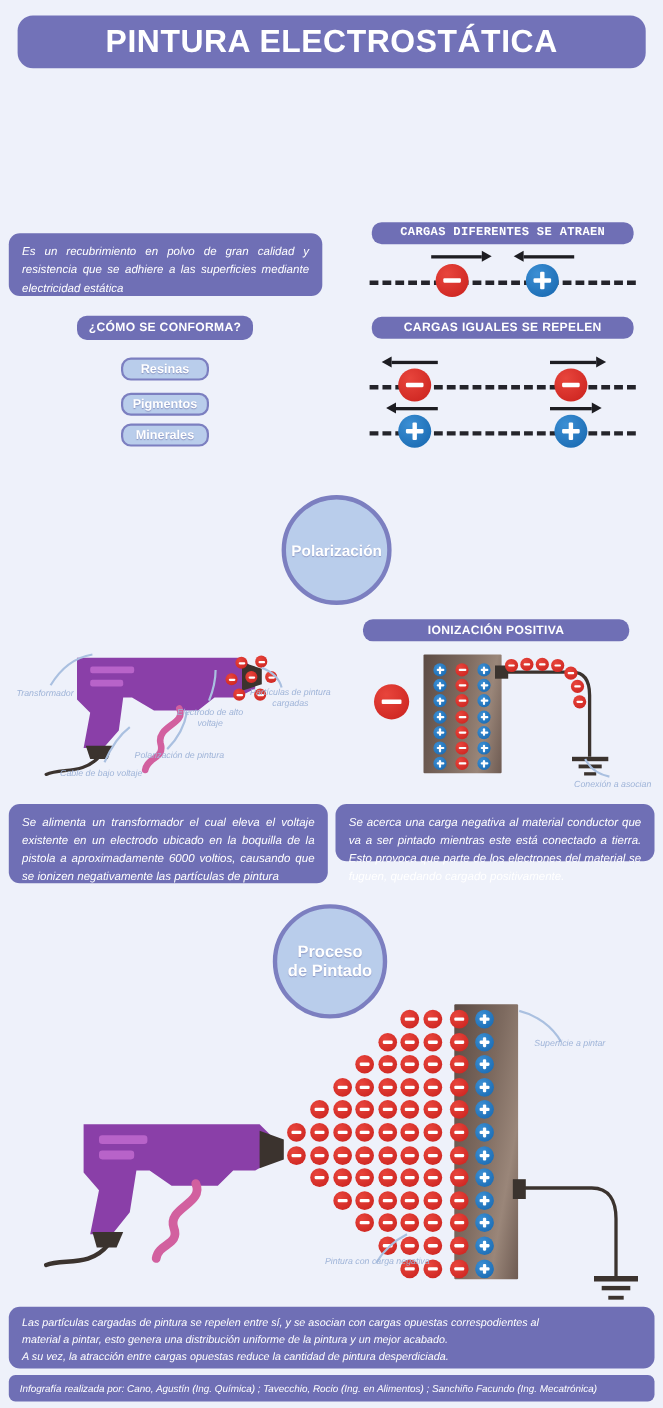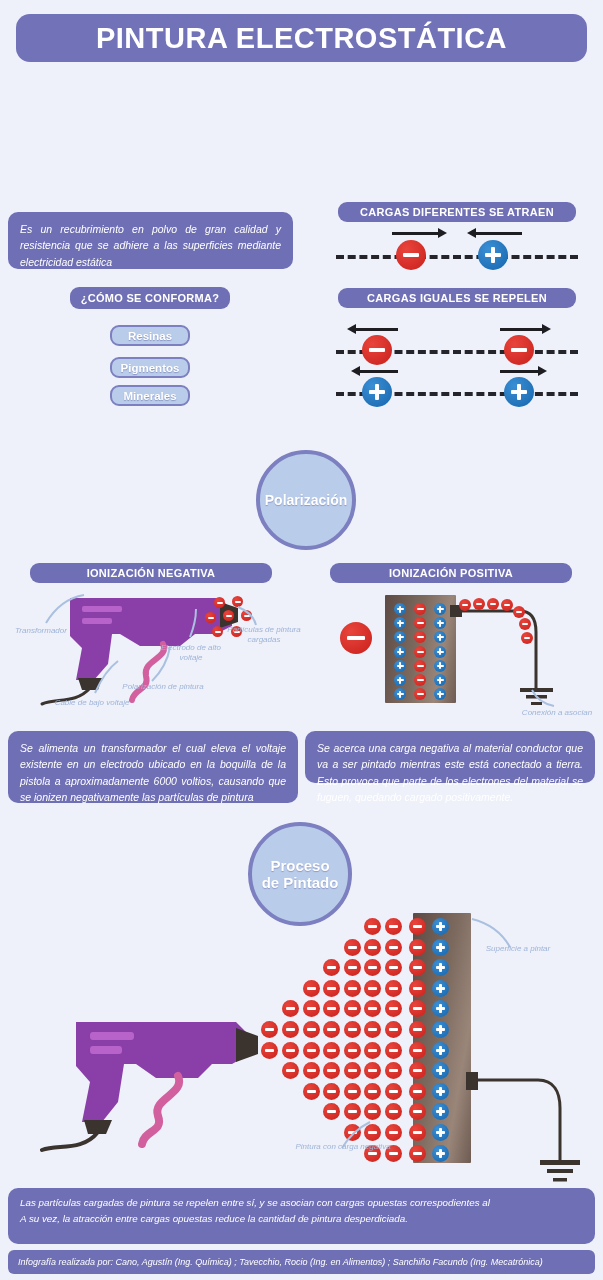--- a/index.html
+++ b/index.html
@@ -55,21 +55,21 @@
     position:absolute;height:21px;width:80px;
     background:#b9cdeb;border:2px solid #7c7fc0;border-radius:9px;
     display:flex;align-items:center;justify-content:center;
     color:#ffffff;font-size:11.5px;font-weight:bold;
     text-shadow:0 1px 1px rgba(90,90,150,.5);box-sizing:border-box;
   }
   #pill-0{left:110px;top:325px;}
   #pill-1{left:110px;top:357px;}
   #pill-2{left:110px;top:385px;}
 
-  #hdr-atraen{left:338px;top:202px;width:238px;height:20px;}
+  #hdr-atraen{left:338px;top:202px;width:238px;height:20px;font-family:Liberation Mono, monospace;}
   #hdr-repelen{left:338px;top:288px;width:238px;height:20px;}
   #hdr-ion-neg{left:30px;top:563px;width:242px;height:20px;}
   #hdr-ion-pos{left:330px;top:563px;width:242px;height:20px;}
 
   #box-exp-neg{left:8px;top:731px;width:290px;height:72px;}
   #box-exp-pos{left:305px;top:731px;width:290px;height:52px;}
   #box-final{left:8px;top:1188px;width:587px;height:56px;}
   #box-credits{left:8px;top:1250px;width:587px;height:24px;border-radius:6px;
     display:flex;align-items:center;padding:0 10px;font-style:italic;
     font-size:9px;box-sizing:border-box;}
@@ -171,21 +171,20 @@
   </div>
   <div class="chg pos" style="left:362px;top:377px;width:30px;height:30px;">
     <span class="bar" style="width:16px;height:4.5px;"></span>
     <span class="vbar" style="width:4.5px;height:16px;"></span>
   </div>
   <div class="chg pos" style="left:504px;top:377px;width:30px;height:30px;">
     <span class="bar" style="width:16px;height:4.5px;"></span>
     <span class="vbar" style="width:4.5px;height:16px;"></span>
   </div>
 
-  <div class="pbox hdr" id="hdr-ion-neg">IONIZACIÓN NEGATIVA</div>
 
   <svg class="gun" style="left:20px;top:588px;" width="270" height="125" viewBox="0 0 270 125">
     <path d="M50,10 L200,10 L212,22 L212,38 L196,46 L175,46 L160,58 L120,58 L100,46 L92,46
              L88,76 L74,92 L56,92 L62,60 L50,48 Z" fill="#8a3fa8"></path>
     <rect x="62" y="18" width="40" height="6" rx="2" fill="#b863c9"></rect>
     <rect x="62" y="30" width="30" height="6" rx="2" fill="#b863c9"></rect>
     <path d="M200,14 L218,20 L218,34 L200,40 Z" fill="#3b332e"></path>
     <path d="M58,90 L82,90 L78,102 L62,102 Z" fill="#3b332e"></path>
     <path d="M70,100 C56,116 36,110 22,116" stroke="#3b332e" stroke-width="3" fill="none" stroke-linecap="round"></path>
     <path d="M143,56 C150,70 122,72 126,88 C130,102 114,100 112,112" stroke="#d2609f" stroke-width="6" fill="none" stroke-linecap="round"></path>
@@ -630,18 +629,19 @@
   </svg>
   <div class="lbl" style="left:478px;top:944px;width:80px;">Superficie a pintar</div>
 
   <svg style="position:absolute;left:338px;top:1120px;" width="40" height="30">
     <path d="M4,28 C10,18 20,8 32,2" stroke="#aac0e0" stroke-width="2" fill="none"></path>
   </svg>
   <div class="lbl" style="left:295px;top:1142px;width:96px;">Pintura con carga negativa</div>
 
   <div class="pbox" id="box-final" style="font-style:italic;font-size:9.8px;line-height:1.6;padding:7px 12px;">
     <div>Las partículas cargadas de pintura se repelen entre sí, y se asocian con cargas opuestas correspodientes al</div>
+    <div>material a pintar, esto genera una distribución uniforme de la pintura y un mejor acabado.</div>
     <div>A su vez, la atracción entre cargas opuestas reduce la cantidad de pintura desperdiciada.</div>
   </div>
 
   <div class="pbox" id="box-credits">Infografía realizada por: Cano, Agustín (Ing. Química) ; Tavecchio, Rocio (Ing. en Alimentos) ; Sanchiño Facundo (Ing. Mecatrónica)</div>
 
 </div>
 
 </body></html>

